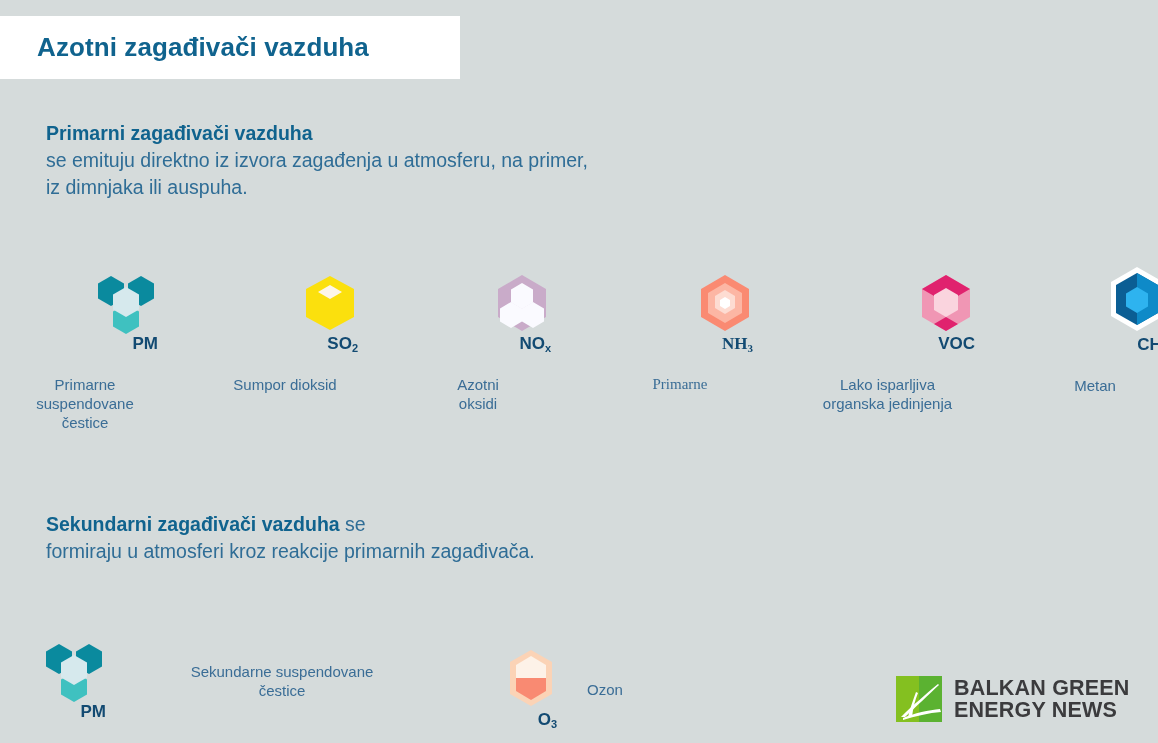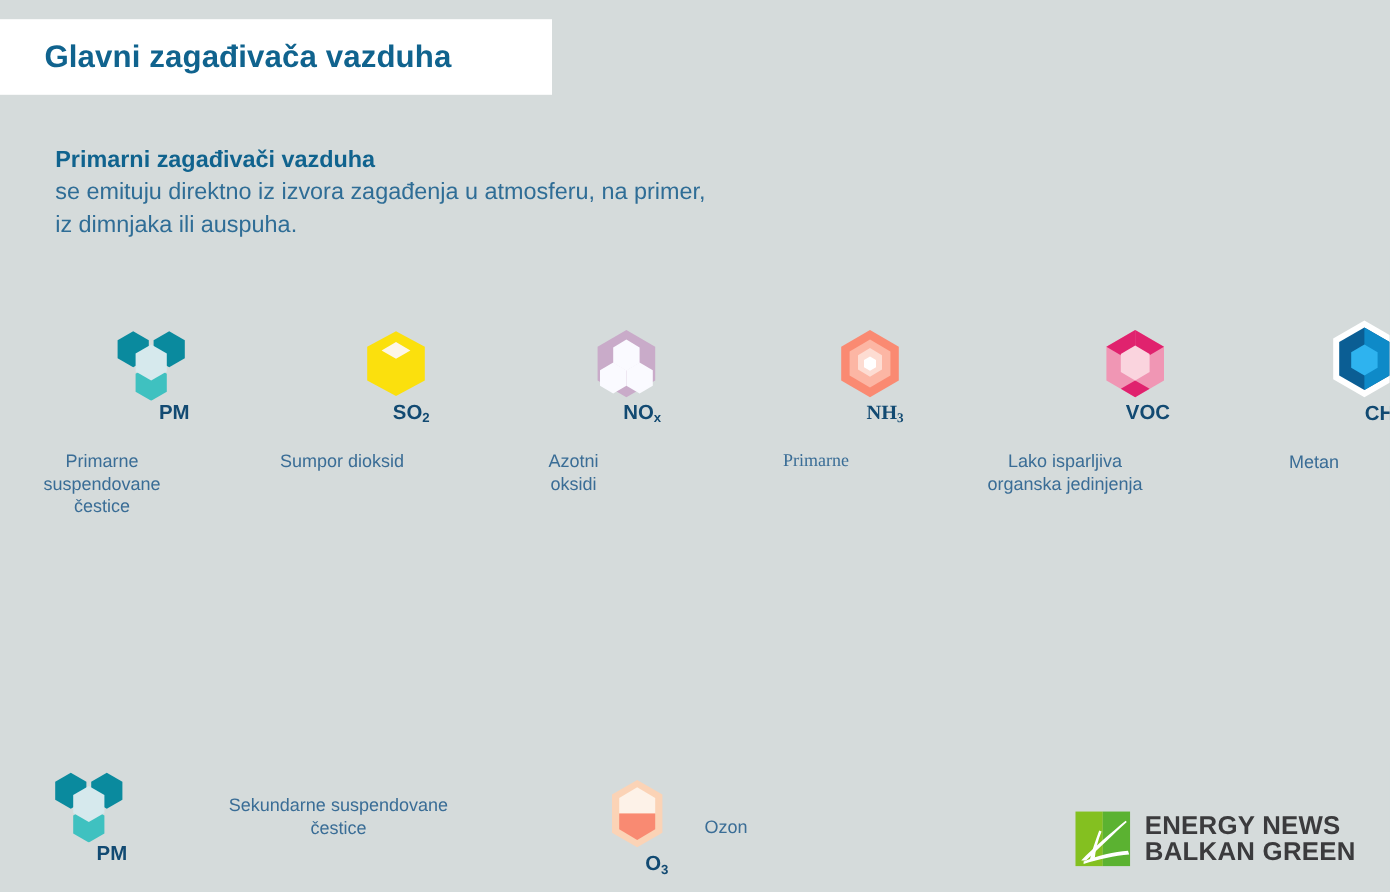--- a/index.html
+++ b/index.html
@@ -132,21 +132,21 @@
     letter-spacing: 0.2px;
     white-space: nowrap;
   }
 </style>
 </head>
 <body>
 
 <div class="page">
 
   <div class="header-box">
-    <div class="header-title">Glavni zagađivača vazduha</div>
+    <div class="header-title">Azotni zagađivači vazduha</div>
   </div>
 
   <div class="section-intro" id="primary-intro">
     <span class="lead">Primarni zagađivači vazduha</span><br>
     <span>se emituju direktno iz izvora zagađenja u atmosferu, na primer,<br>iz dimnjaka ili auspuha.</span>
   </div>
 
   <div class="pollutant" style="left:12px; top:272px; width:146px;">
     <div class="icon-line">
       <div class="icon-wrap">
@@ -245,20 +245,24 @@
           <polygon points="31,22 42,28.5 42,41.5 31,48 20,41.5 20,28.5" fill="#2eb3ef"></polygon>
         </svg>
       </div>
       <div class="formula">
         <span>CH</span><sub>4</sub>
       </div>
     </div>
     <div class="desc">Metan</div>
   </div>
 
+  <div class="section-intro" id="secondary-intro">
+    <span class="lead">Sekundarni zagađivači vazduha</span><span> se</span><br>
+    <span>formiraju u atmosferi kroz reakcije primarnih zagađivača.</span>
+  </div>
 
   <div class="pollutant inline" style="left:44px; top:640px;">
     <div class="icon-line">
       <div class="icon-wrap">
         <svg width="62" height="62" viewBox="0 0 62 62" xmlns="http://www.w3.org/2000/svg">
           <polygon points="15,4 28,11.5 28,26.5 15,34 2,26.5 2,11.5" fill="#0a8a9e"></polygon>
           <polygon points="45,4 58,11.5 58,26.5 45,34 32,26.5 32,11.5" fill="#0a8a9e"></polygon>
           <polygon points="30,32 43,39.5 43,54.5 30,62 17,54.5 17,39.5" fill="#3fc1c0"></polygon>
           <polygon points="30,15 43,22.5 43,37.5 30,45 17,37.5 17,22.5" fill="#d6e9ed"></polygon>
         </svg>
@@ -291,18 +295,18 @@
     <div class="logo-mark">
       <svg width="46" height="46" viewBox="0 0 46 46" xmlns="http://www.w3.org/2000/svg">
         <rect x="0" y="0" width="23" height="46" fill="#84c020"></rect>
         <rect x="23" y="0" width="23" height="46" fill="#5bb231"></rect>
         <path d="M42 8 C30 18, 16 30, 5 41 L9 41 C20 31, 33 18, 43 9 Z" fill="#ffffff"></path>
         <path d="M20 16 C17 24, 14 33, 12 41 L16 41 C17 32, 19 24, 22 17 Z" fill="#ffffff"></path>
         <path d="M44 33 C33 34, 18 37, 7 42 L7 44 C19 40, 33 37, 45 36 Z" fill="#ffffff"></path>
       </svg>
     </div>
     <div class="logo-text">
+      <div>BALKAN GREEN</div>
       <div>ENERGY NEWS</div>
-      <div>BALKAN GREEN</div>
     </div>
   </div>
 
 </div>
 
 </body></html>

